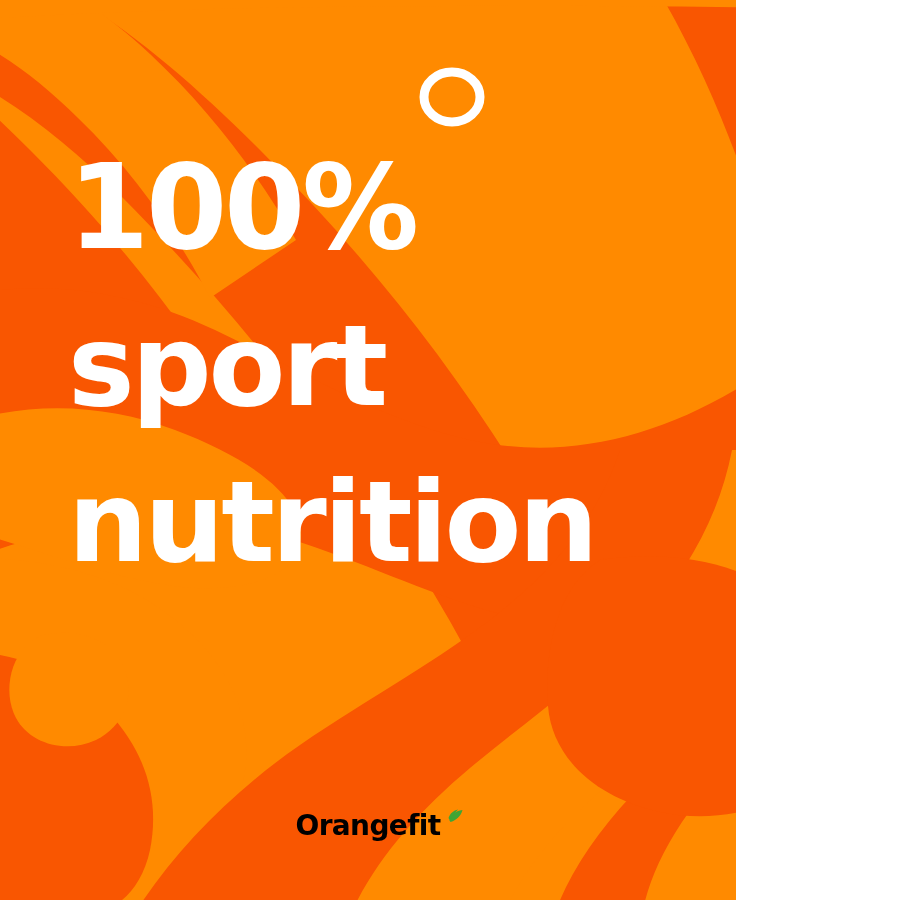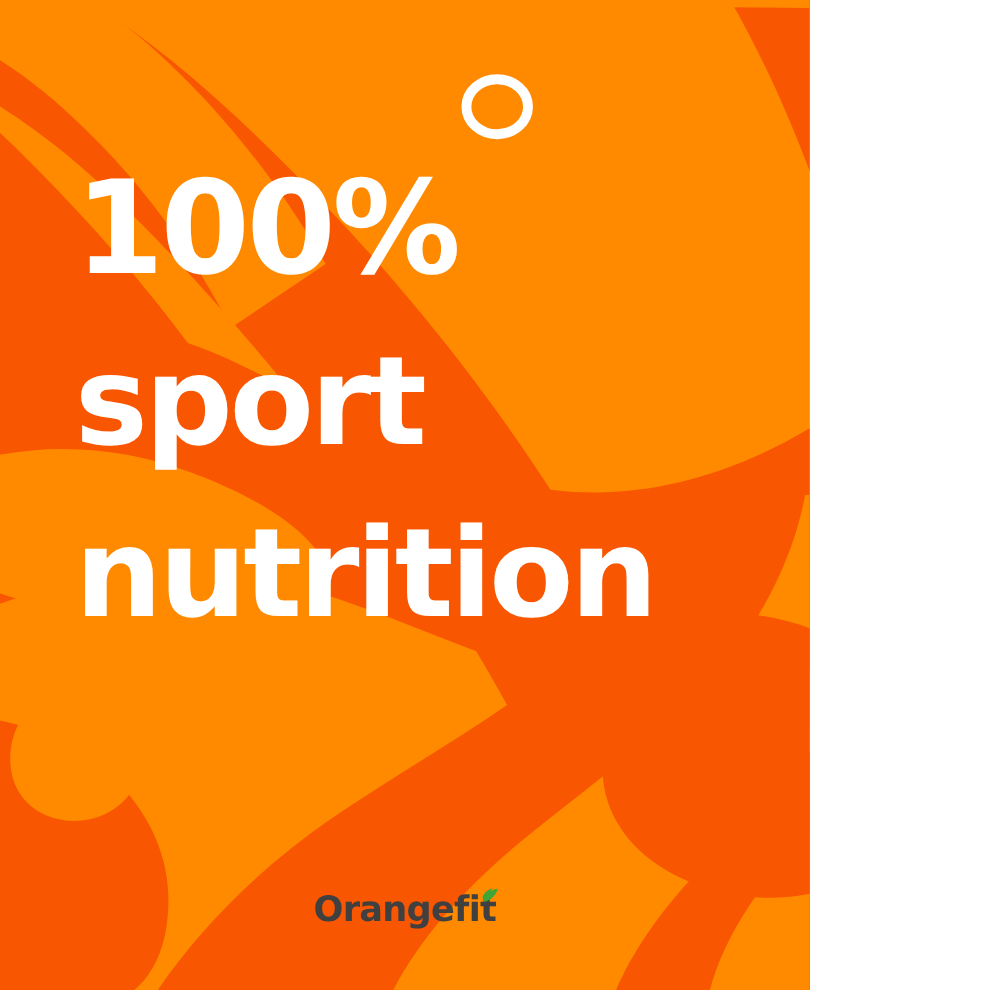--- a/index.html
+++ b/index.html
@@ -86,24 +86,24 @@
     height: 56px;
     display: flex;
     align-items: center;
     justify-content: center;
   }
   #wordmark-inner {
     position: relative;
     display: inline-block;
   }
   #wordmark-text {
-    color: #404040;
+    color: #000000;
     font-family: "DejaVu Sans", "Liberation Sans", sans-serif;
     font-weight: 700;
-    font-size: 32px;
+    font-size: 28px;
     letter-spacing: -0.022em;
     line-height: 1;
     white-space: nowrap;
   }
   #wordmark-leaf {
     position: absolute;
     left: 153px;
     top: -3px;
     width: 16px;
     height: 14px;

